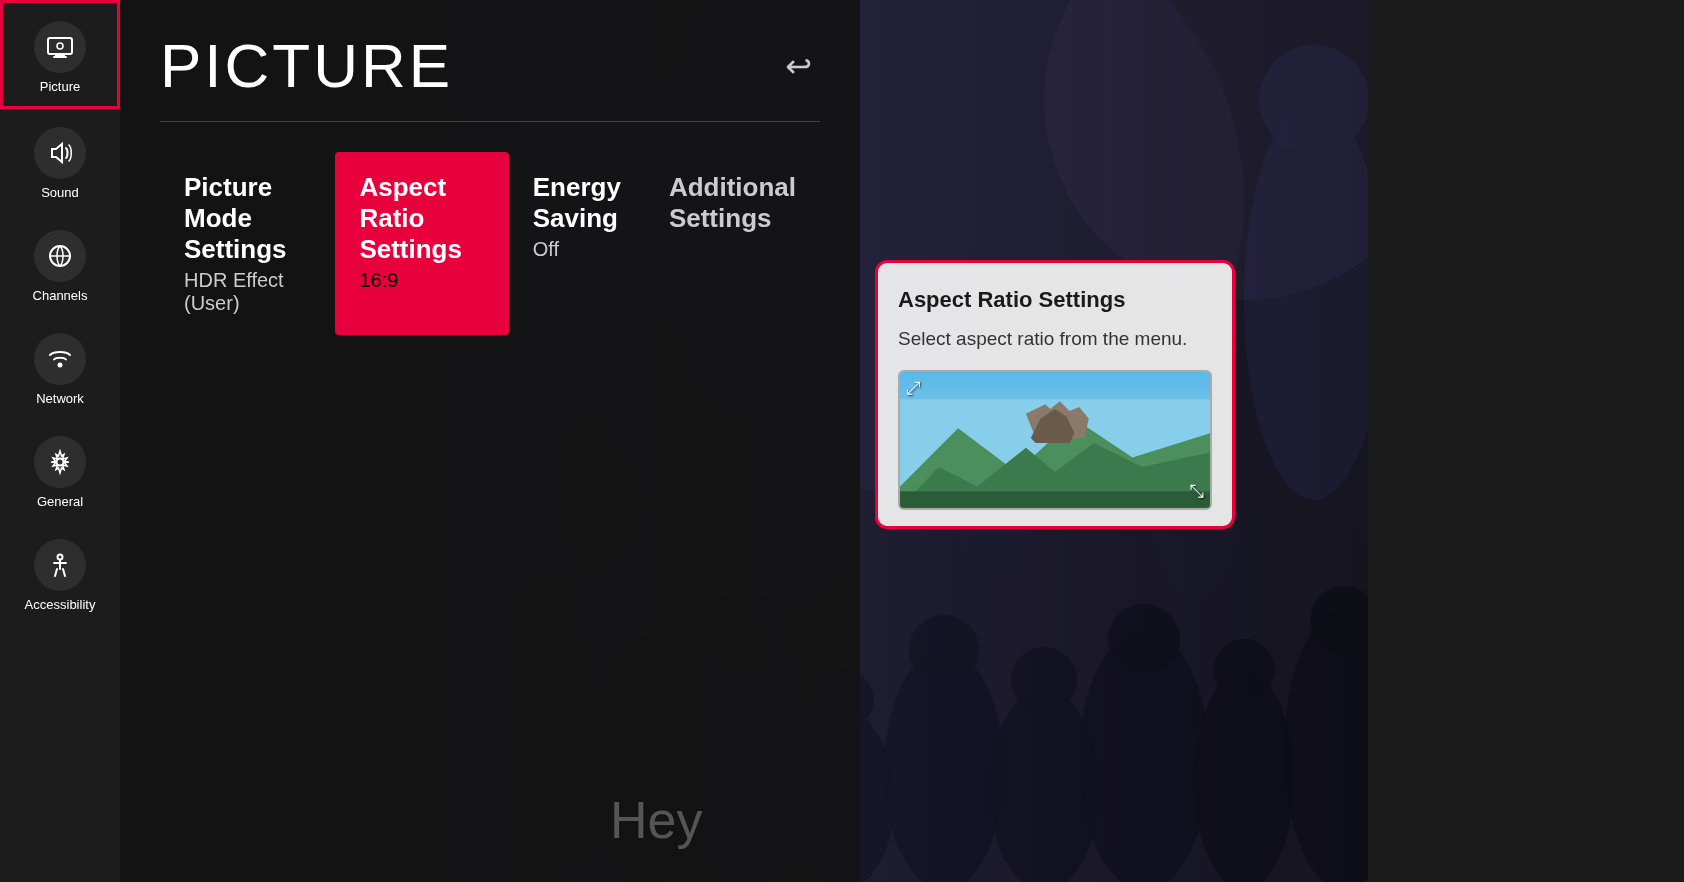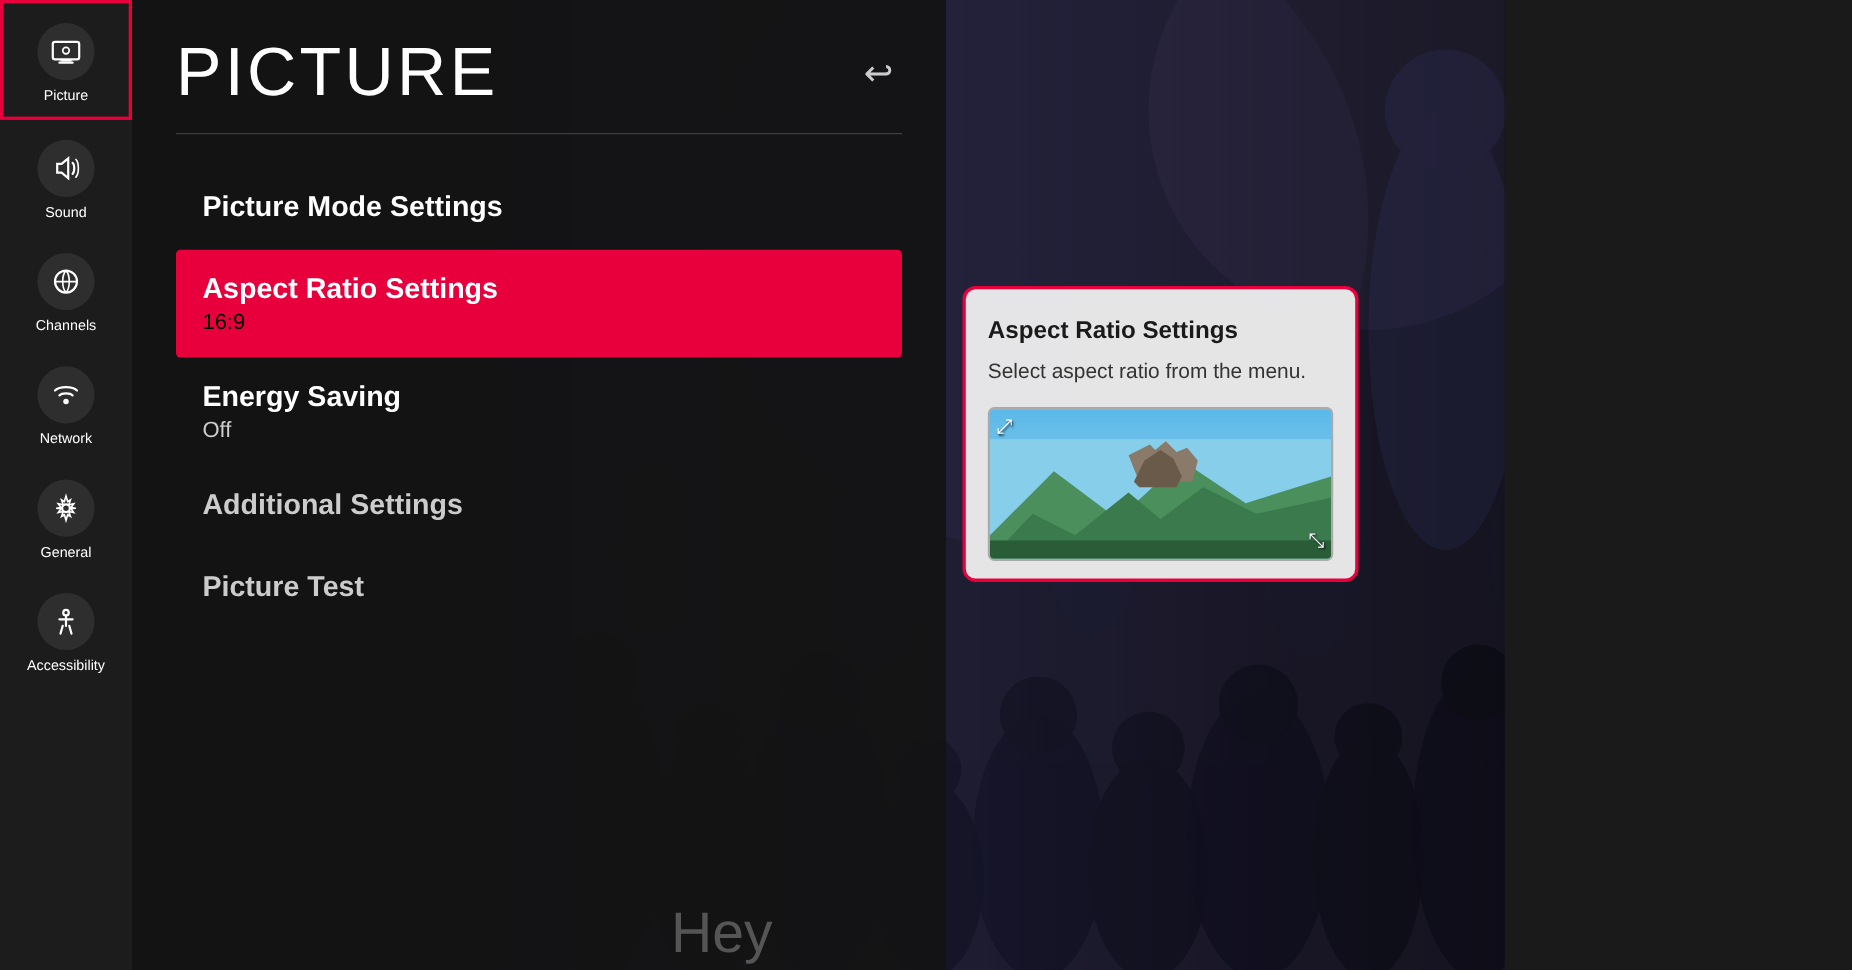--- a/index.html
+++ b/index.html
@@ -99,21 +99,21 @@
 
     .divider {
       width: 100%;
       height: 1px;
       background: #444;
       margin-bottom: 30px;
     }
 
     .menu-list {
       display: flex;
-      flex-direction: column;
+      flex-direction: row;
       gap: 0;
     }
 
     .menu-item {
       padding: 20px 24px;
       cursor: pointer;
       border-radius: 4px;
     }
 
     .menu-item.active {
@@ -333,39 +333,37 @@
         <h1 class="page-title">PICTURE</h1>
         <button class="back-button">↩</button>
       </div>
 
       <div class="divider"></div>
 
       <div class="menu-list">
 
         <div class="menu-item">
           <div class="menu-item-title">Picture Mode Settings</div>
+          <div class="menu-item-subtitle">HDR Effect (User)</div>
         </div>
 
         <div class="menu-item active">
           <div class="menu-item-title">Aspect Ratio Settings</div>
           <div class="menu-item-subtitle">16:9</div>
         </div>
 
         <div class="menu-item">
           <div class="menu-item-title">Energy Saving</div>
           <div class="menu-item-subtitle">Off</div>
         </div>
 
         <div class="menu-item-plain">
           <div class="menu-item-title">Additional Settings</div>
         </div>
 
-        <div class="menu-item-plain">
-          <div class="menu-item-title">Picture Test</div>
-        </div>
 
       </div>
     </div>
 
     <div class="tooltip-popup">
       <div class="tooltip-title">Aspect Ratio Settings</div>
       <div class="tooltip-desc">Select aspect ratio from the menu.</div>
 
       <div class="tooltip-image">
 
@@ -382,17 +380,17 @@
           <rect x="0" y="95" width="320" height="17" fill="#2a5c38"></rect>
 
           <polygon points="130,15 150,5 155,10 165,2 175,12 185,8 195,20 190,40 140,40" fill="#8a7a6a"></polygon>
           <polygon points="135,40 145,20 160,10 172,18 180,35 175,45 140,45" fill="#6a5a4a"></polygon>
         </svg>
         <div class="expand-arrows">⤢</div>
         <div class="expand-arrows-br">⤡</div>
       </div>
     </div>
 
-    <div style="position:absolute; bottom:4px; left:490px; font-size:52px; color:#555; font-weight:300; font-family:Arial, sans-serif;">Hey</div>
+    <div style="position:absolute; bottom:32px; left:490px; font-size:52px; color:#555; font-weight:300; font-family:Arial, sans-serif;">Hey</div>
 
   </div>
 
 </div>
 
 </body></html>

